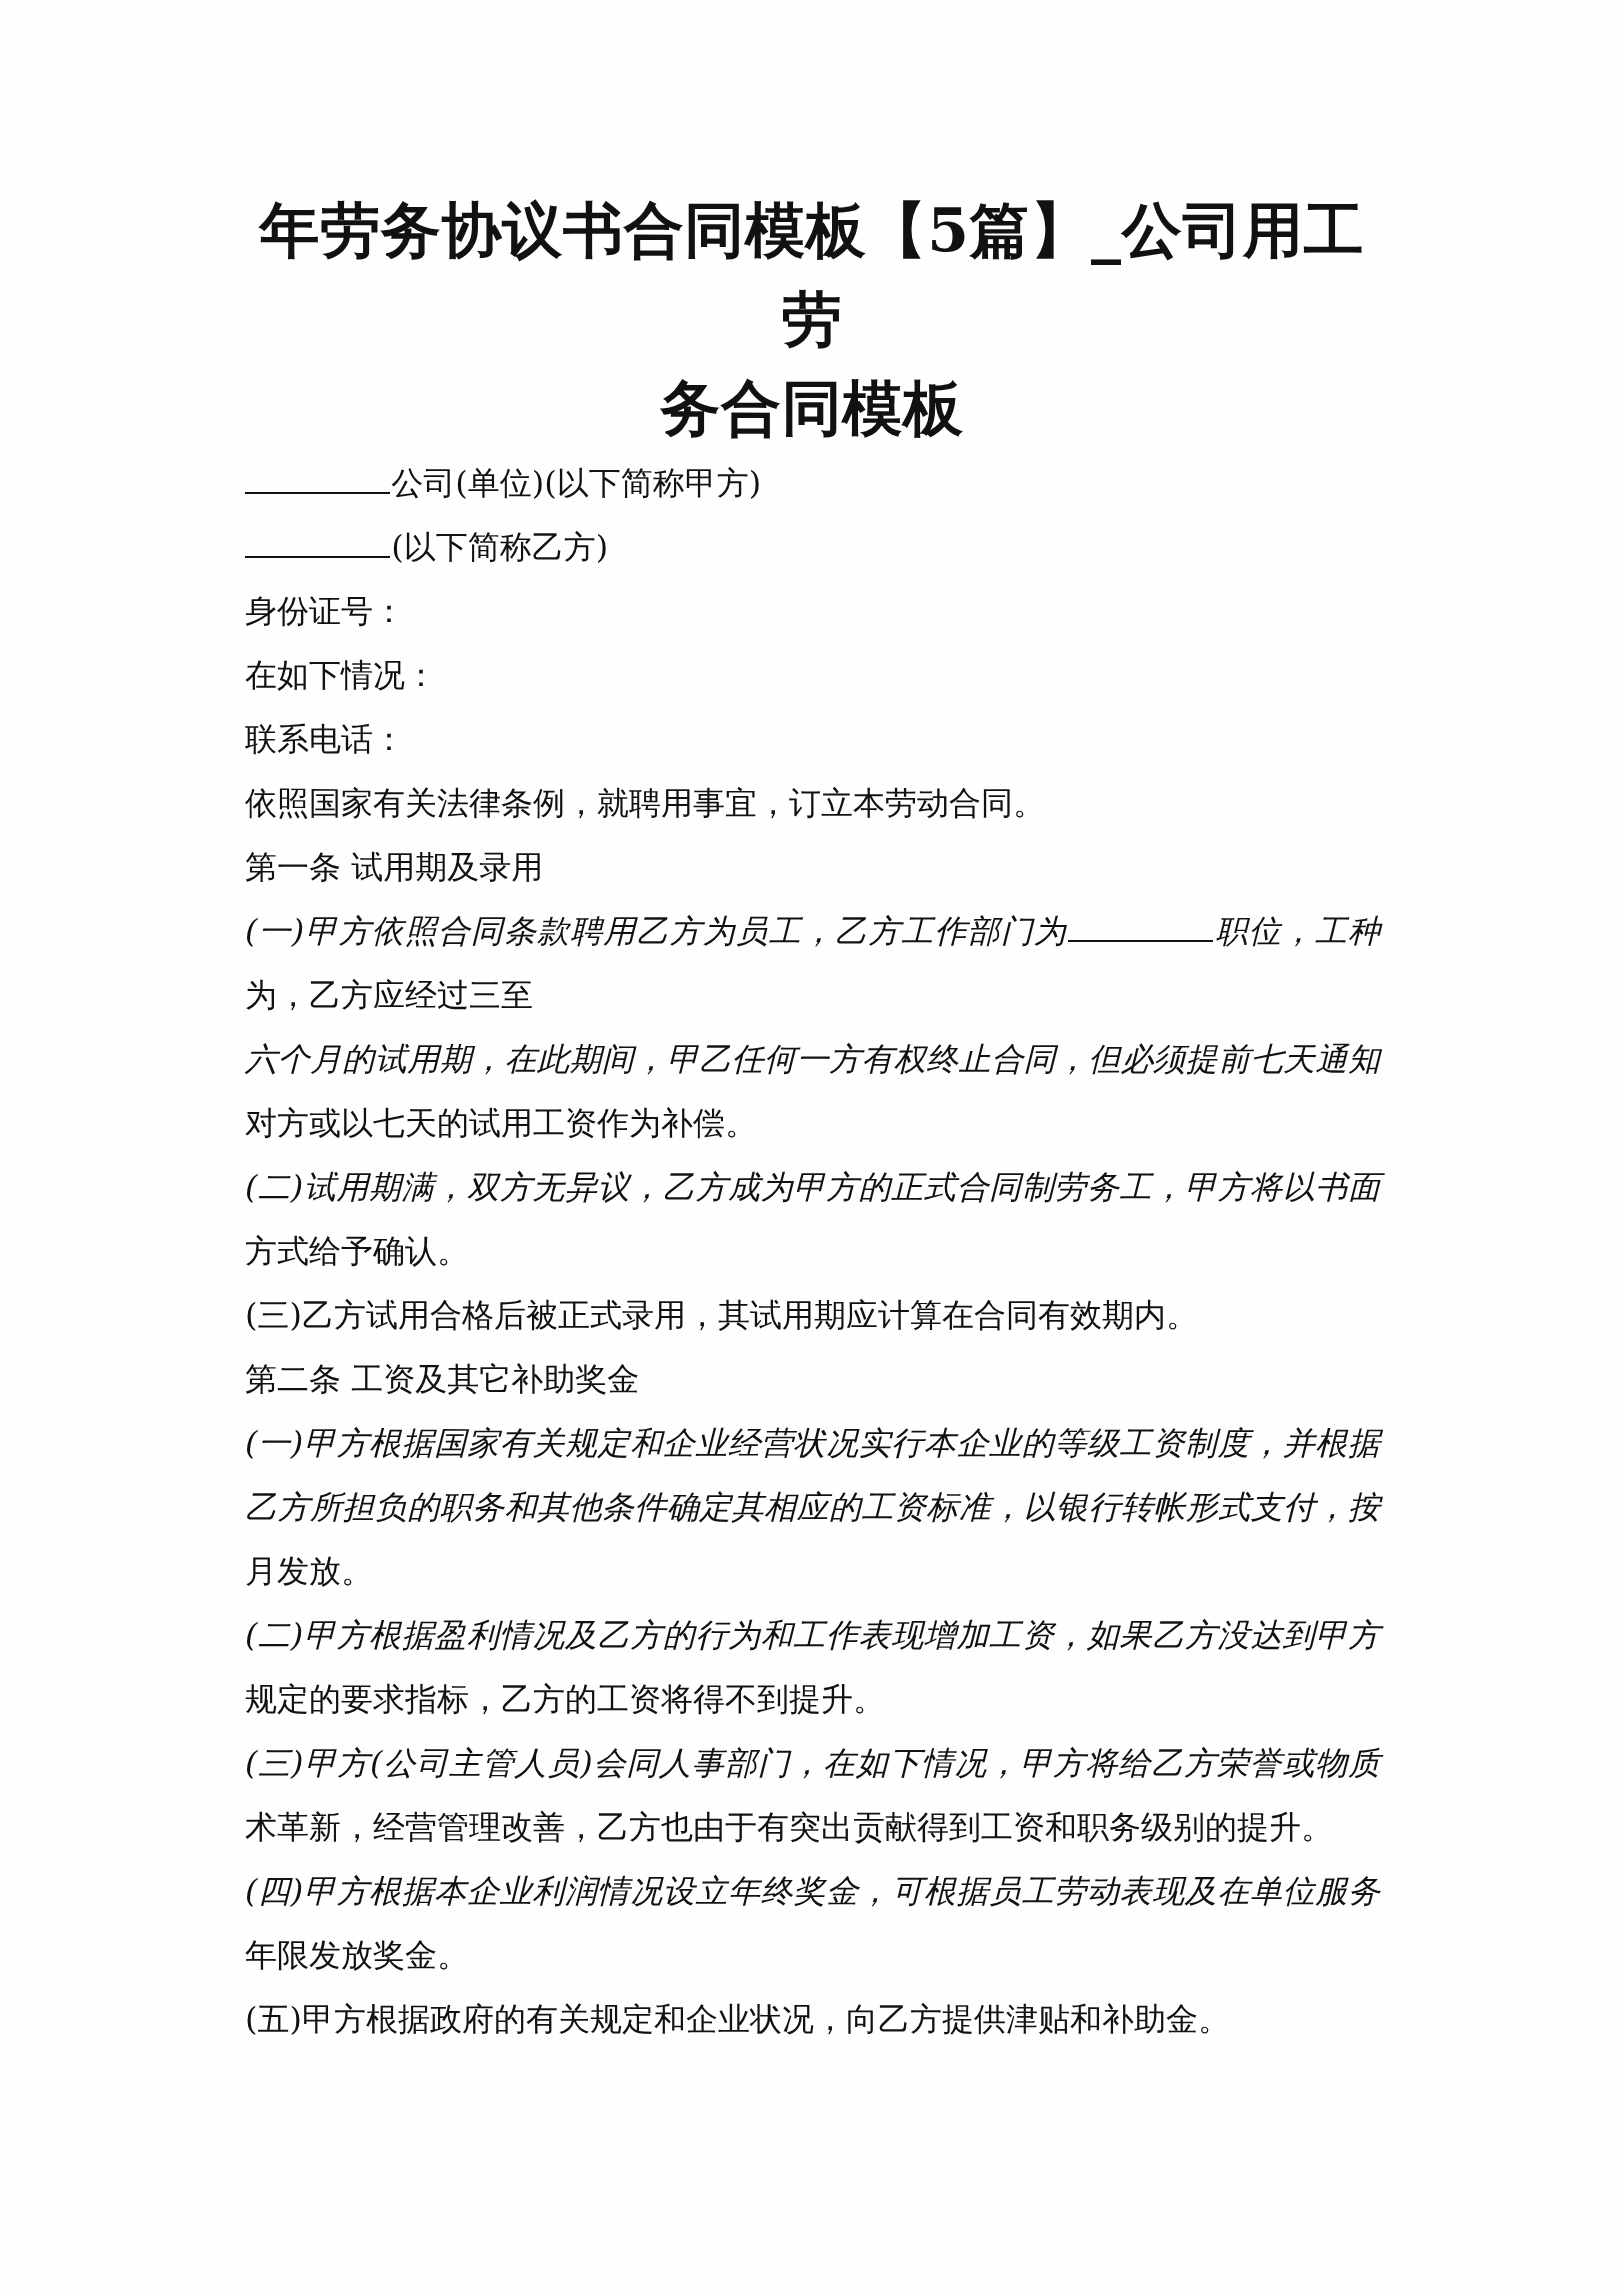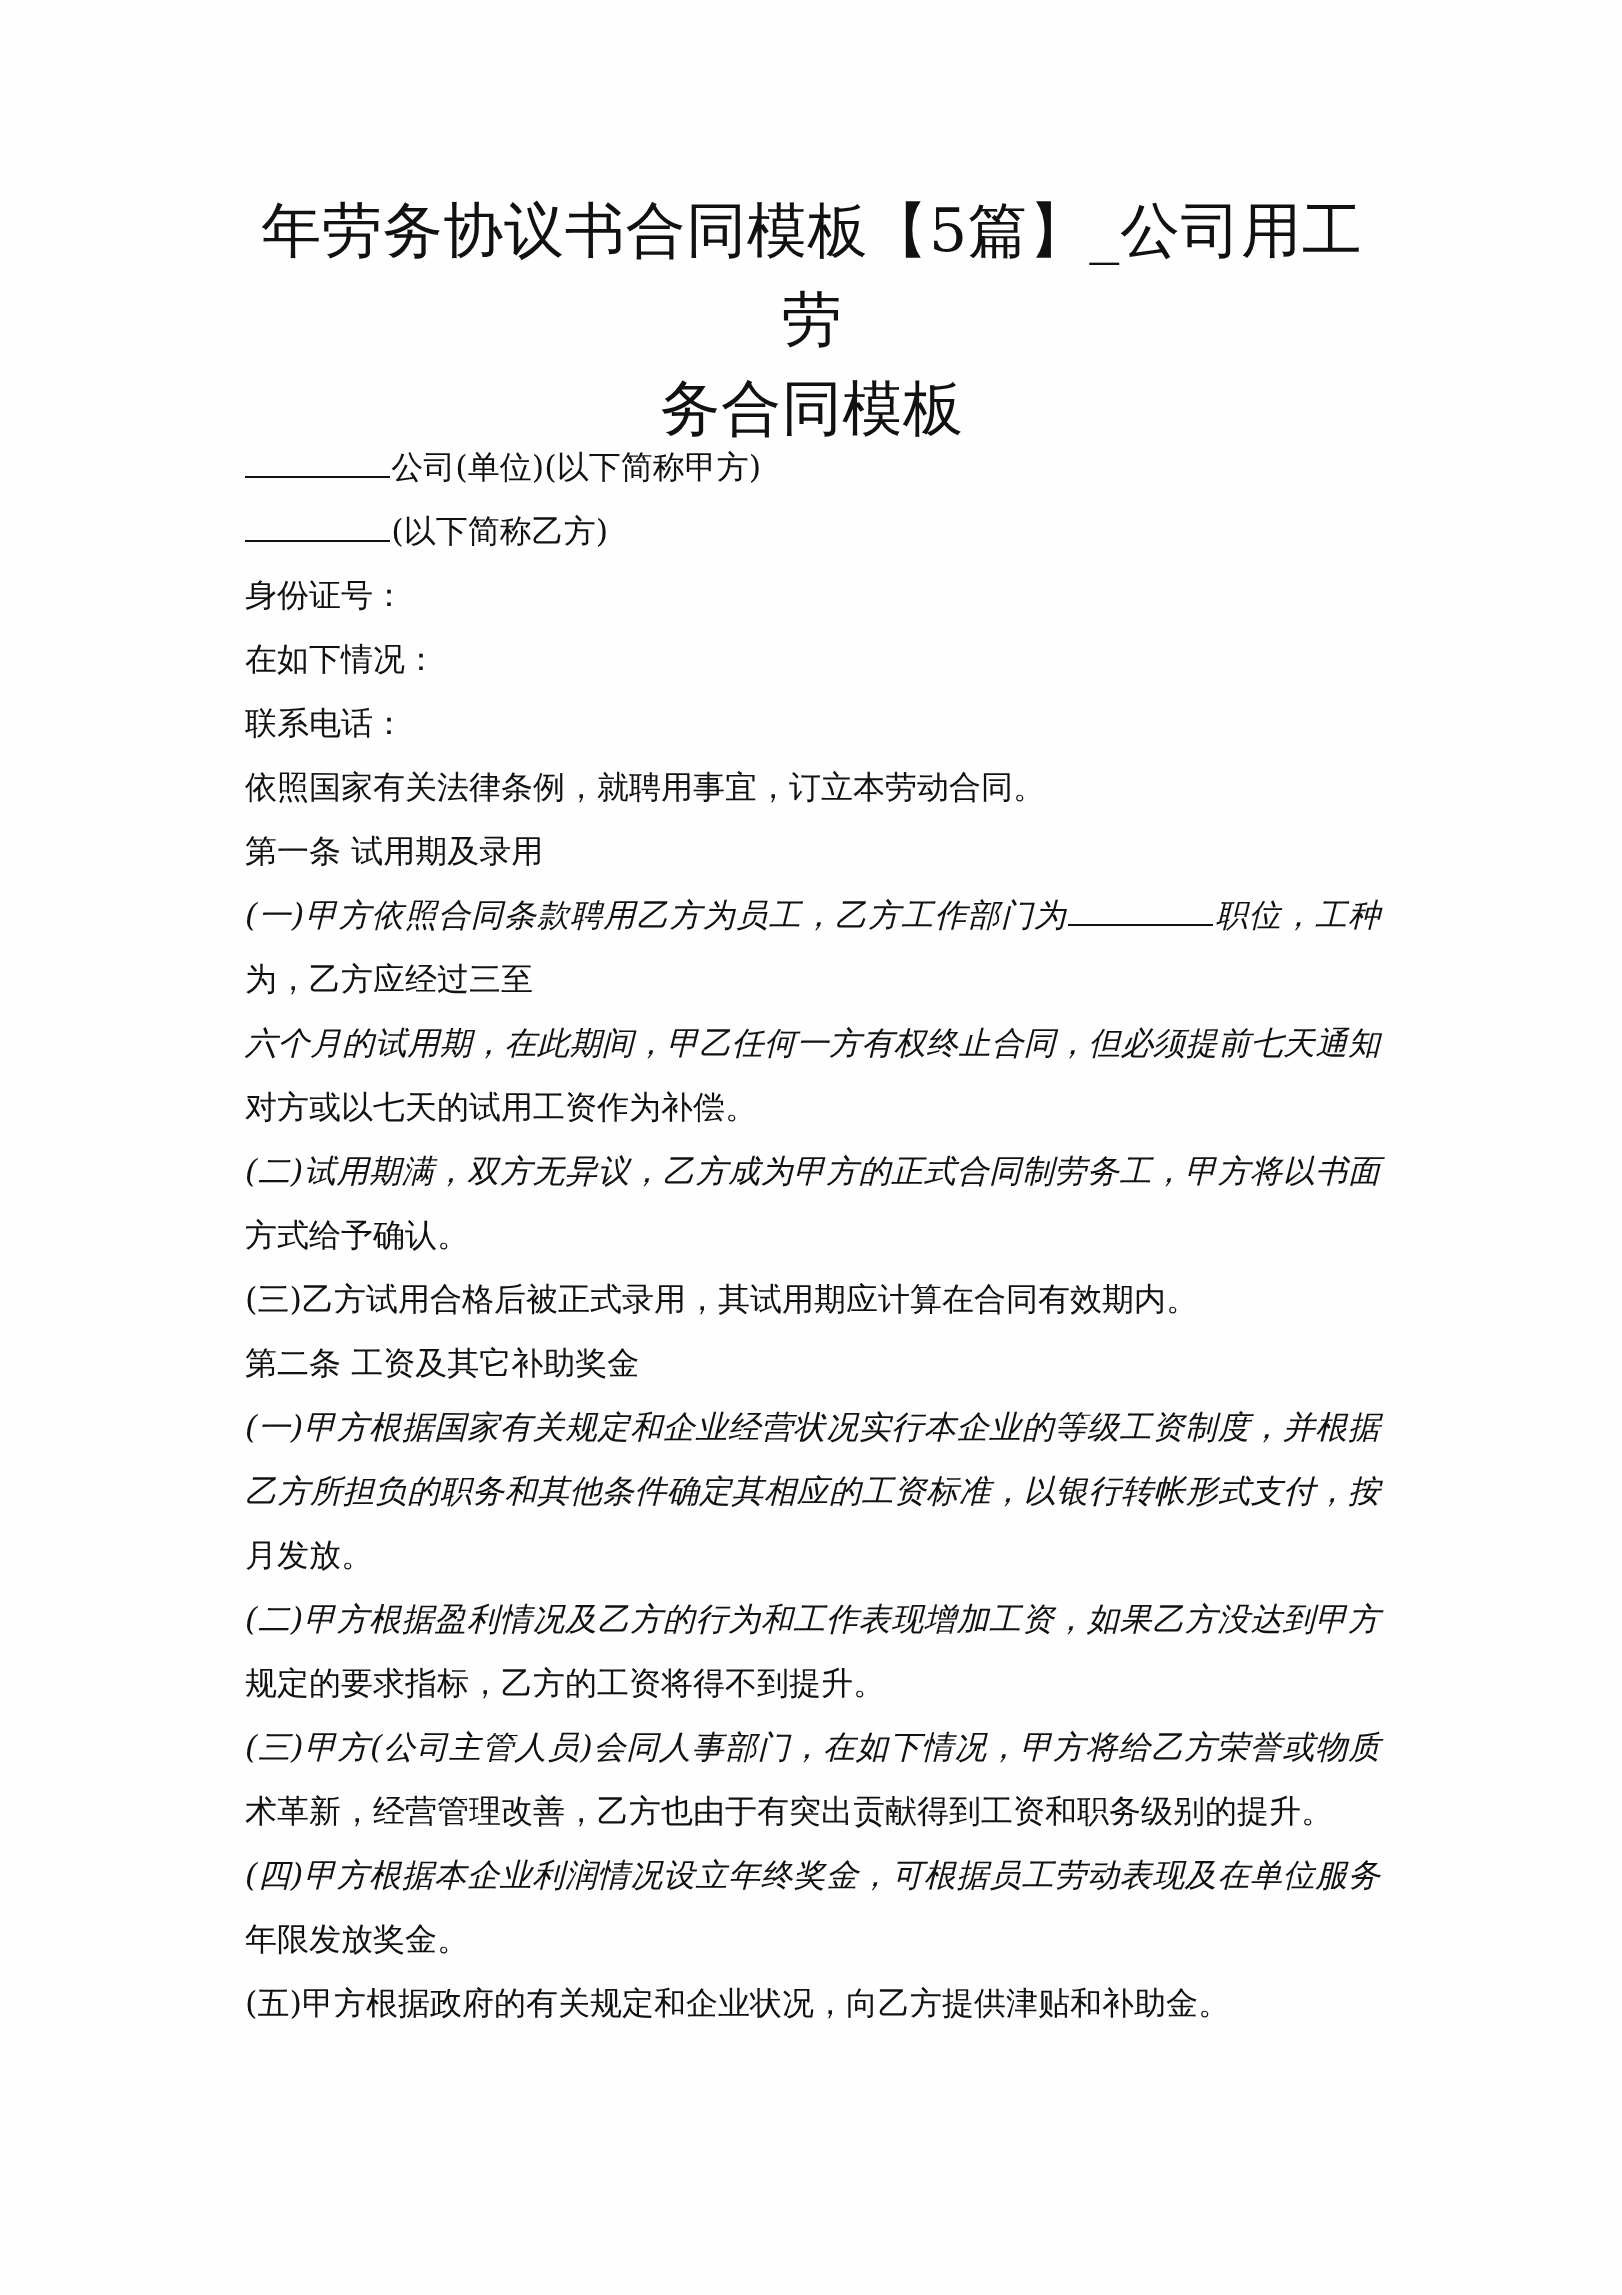--- a/index.html
+++ b/index.html
@@ -1,21 +1,21 @@
 <!DOCTYPE html>
 <html style="font-size:10.5px"><head>
 <meta charset="utf-8">
 <style>
   html, body { margin: 0; padding: 0; background: #ffffff; }
   body { width: 1623px; height: 2295px; position: relative; overflow: hidden;
          font-family: "DejaVu Serif", "Liberation Serif", serif; color: #111111; }
   .page { position: absolute; left: 0; top: 0; width: 1623px; height: 2295px; background: #fefefe; }
   .title { position: absolute; left: 236px; width: 1152px; top: 186px; text-align: center;
-           font-size: 60px; line-height: 89px; letter-spacing: 0.7px; font-weight: normal; }
-  .body { position: absolute; left: 245px; top: 435px; width: 1135px; }
+           font-size: 60px; line-height: 89px; letter-spacing: 0.7px; font-weight: bold; }
+  .body { position: absolute; left: 245px; top: 451px; width: 1135px; }
   .line { font-size: 32px; line-height: 64px; height: 64px; white-space: nowrap; letter-spacing: 0px; }
   .blank { display: inline-block; width: 145px; border-bottom: 2px solid #111; height: 26px; vertical-align: baseline; margin-right: 1.3px; }
   .blank.mid { width: 145px; margin: 0 1.3px; }
   .justify { text-align: justify; text-align-last: justify; white-space: nowrap; font-style: italic; }
 </style>
 </head>
 <body>
 
 <div class="page">
   <div class="title">

